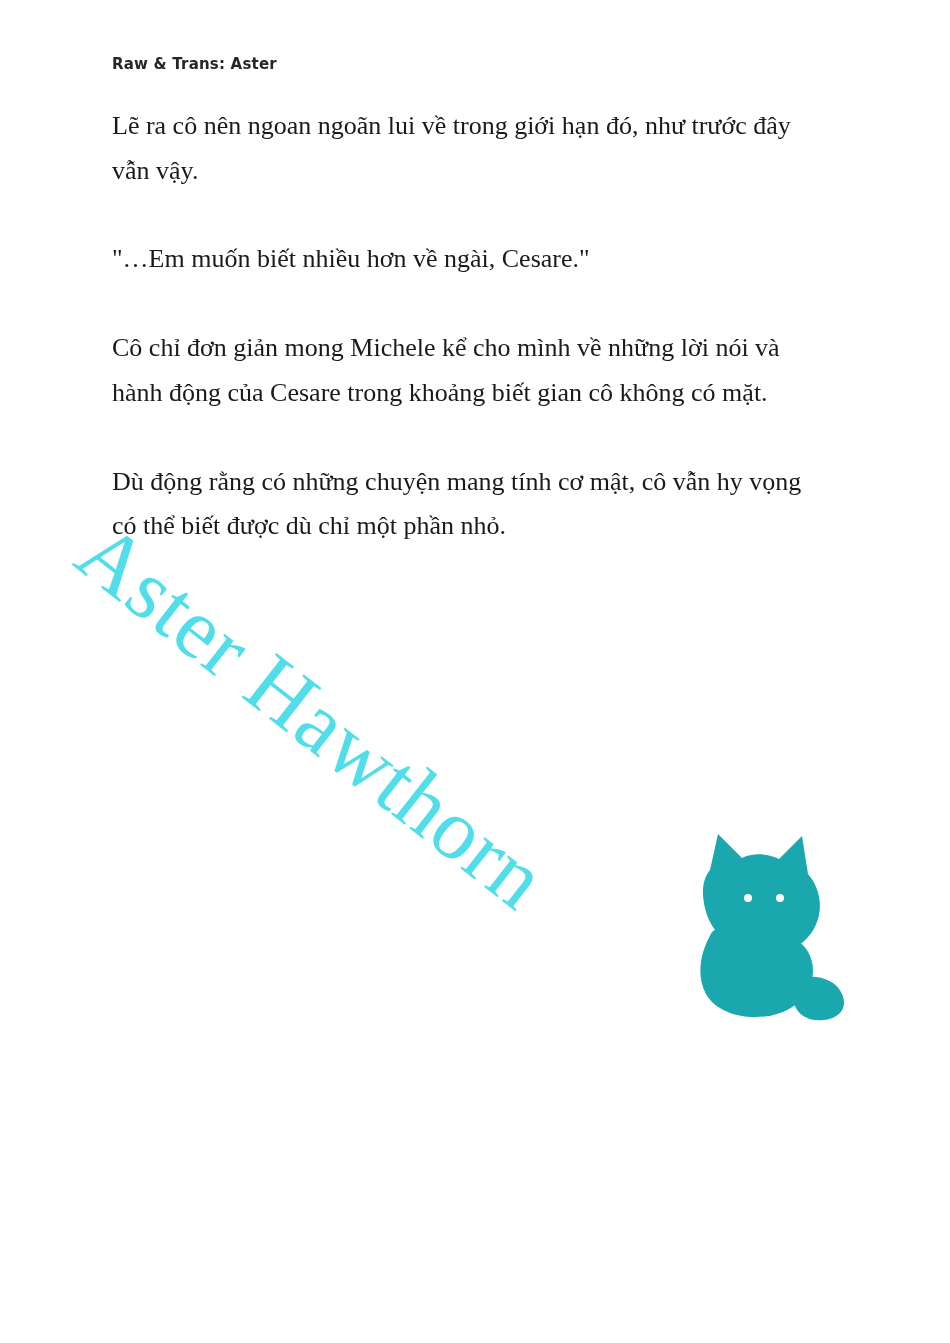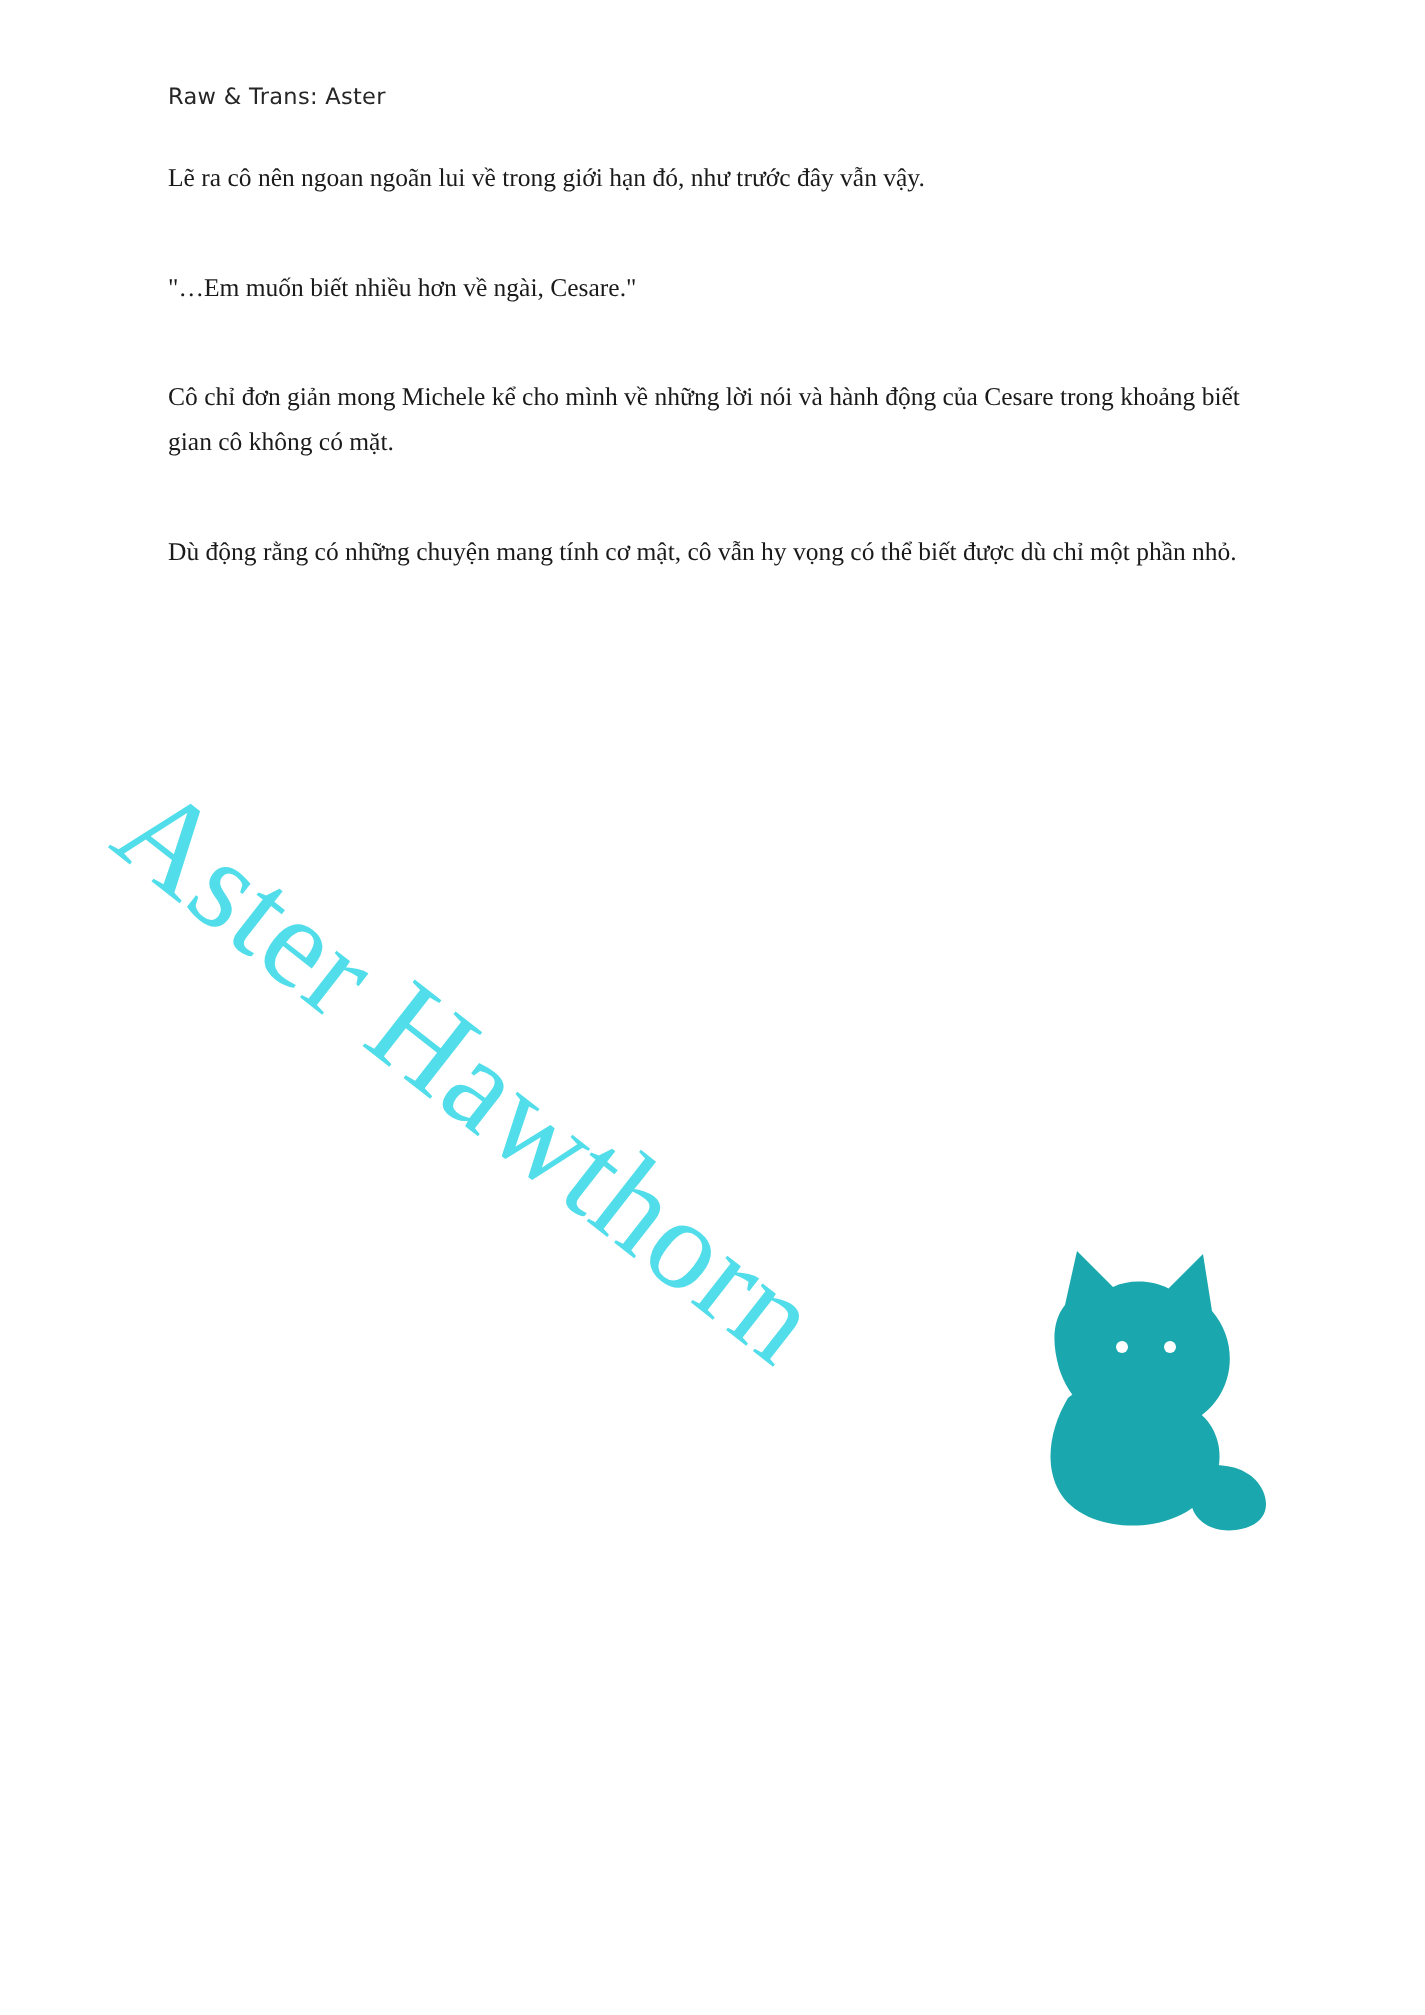--- a/index.html
+++ b/index.html
@@ -17,33 +17,33 @@
     background: #ffffff;
     overflow: hidden;
     box-sizing: border-box;
   }
   .header-credit {
     position: absolute;
     top: 55px;
     left: 112px;
     font-family: "DejaVu Sans", sans-serif;
     font-size: 15px;
-    font-weight: normal;
+    font-weight: bold;
     color: #262626;
     letter-spacing: 0.2px;
   }
   .content {
     position: absolute;
     top: 104px;
     left: 112px;
     width: 720px;
   }
   .para {
     font-family: "Liberation Serif", serif;
-    font-size: 17px;
+    font-size: 26px;
     line-height: 1.72;
     color: #1a1a1a;
     margin: 0 0 44px 0;
     text-align: left;
     white-space: pre-wrap;
   }
   .watermark-text {
     position: absolute;
     left: 120px;
     top: 352px;

